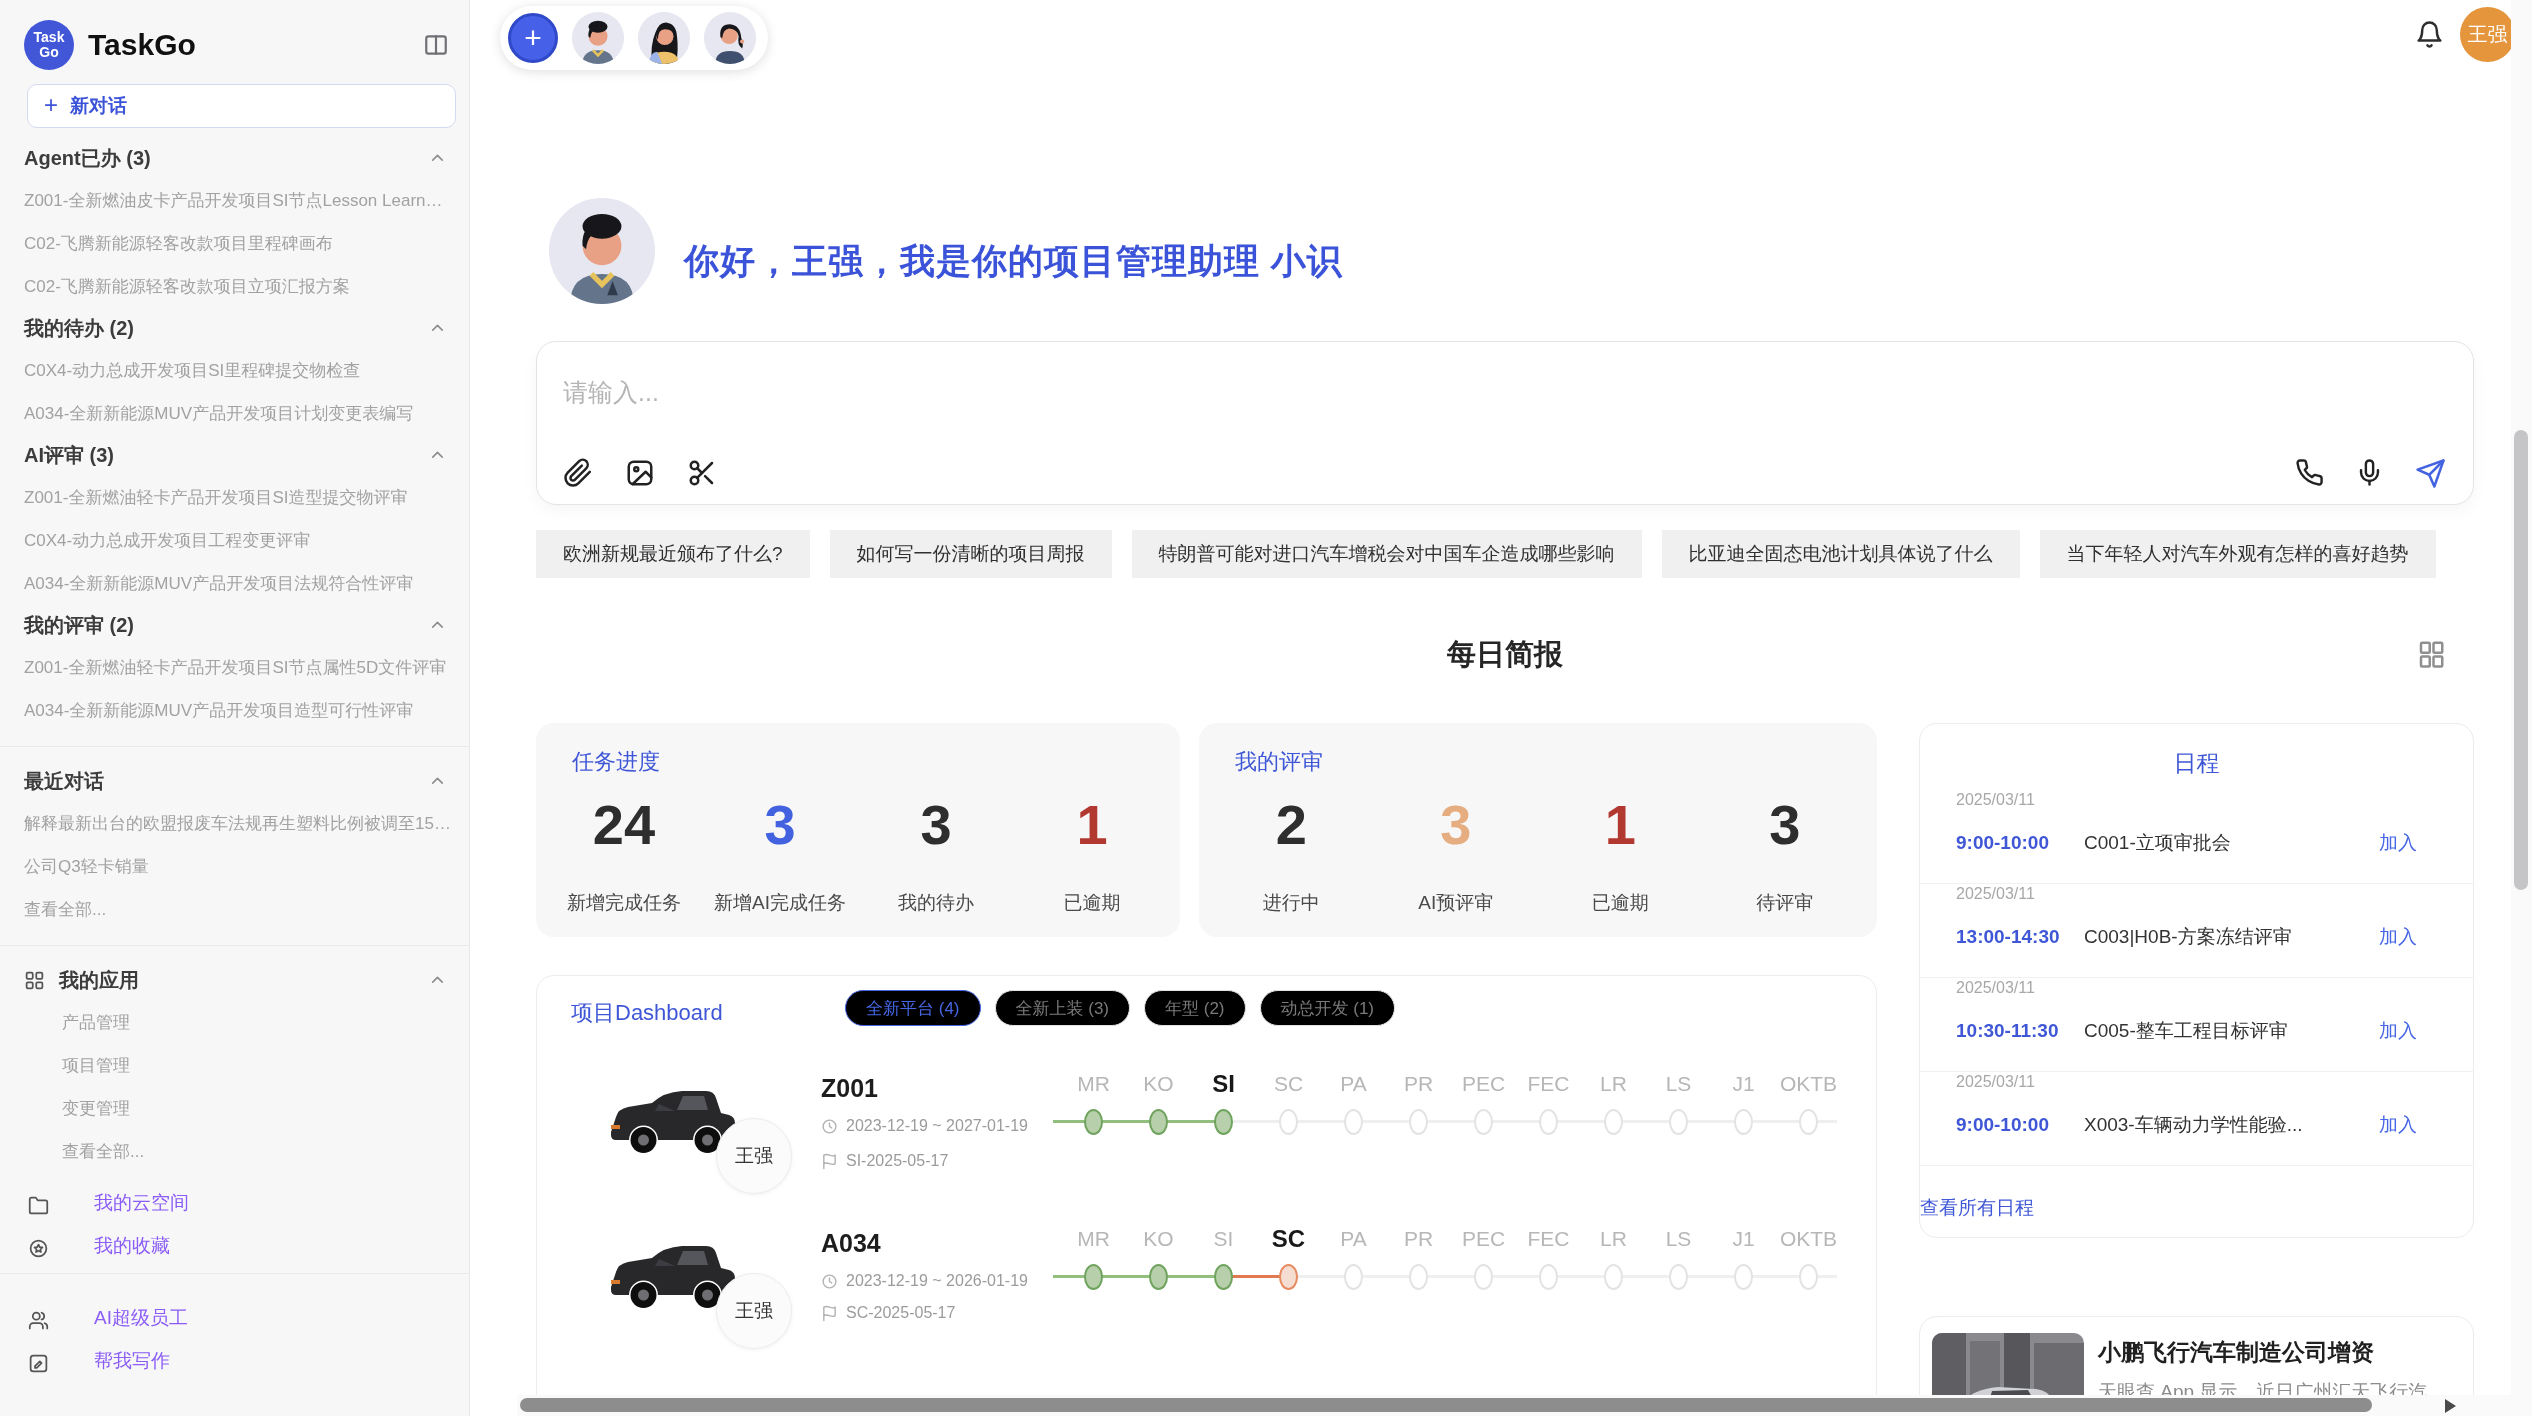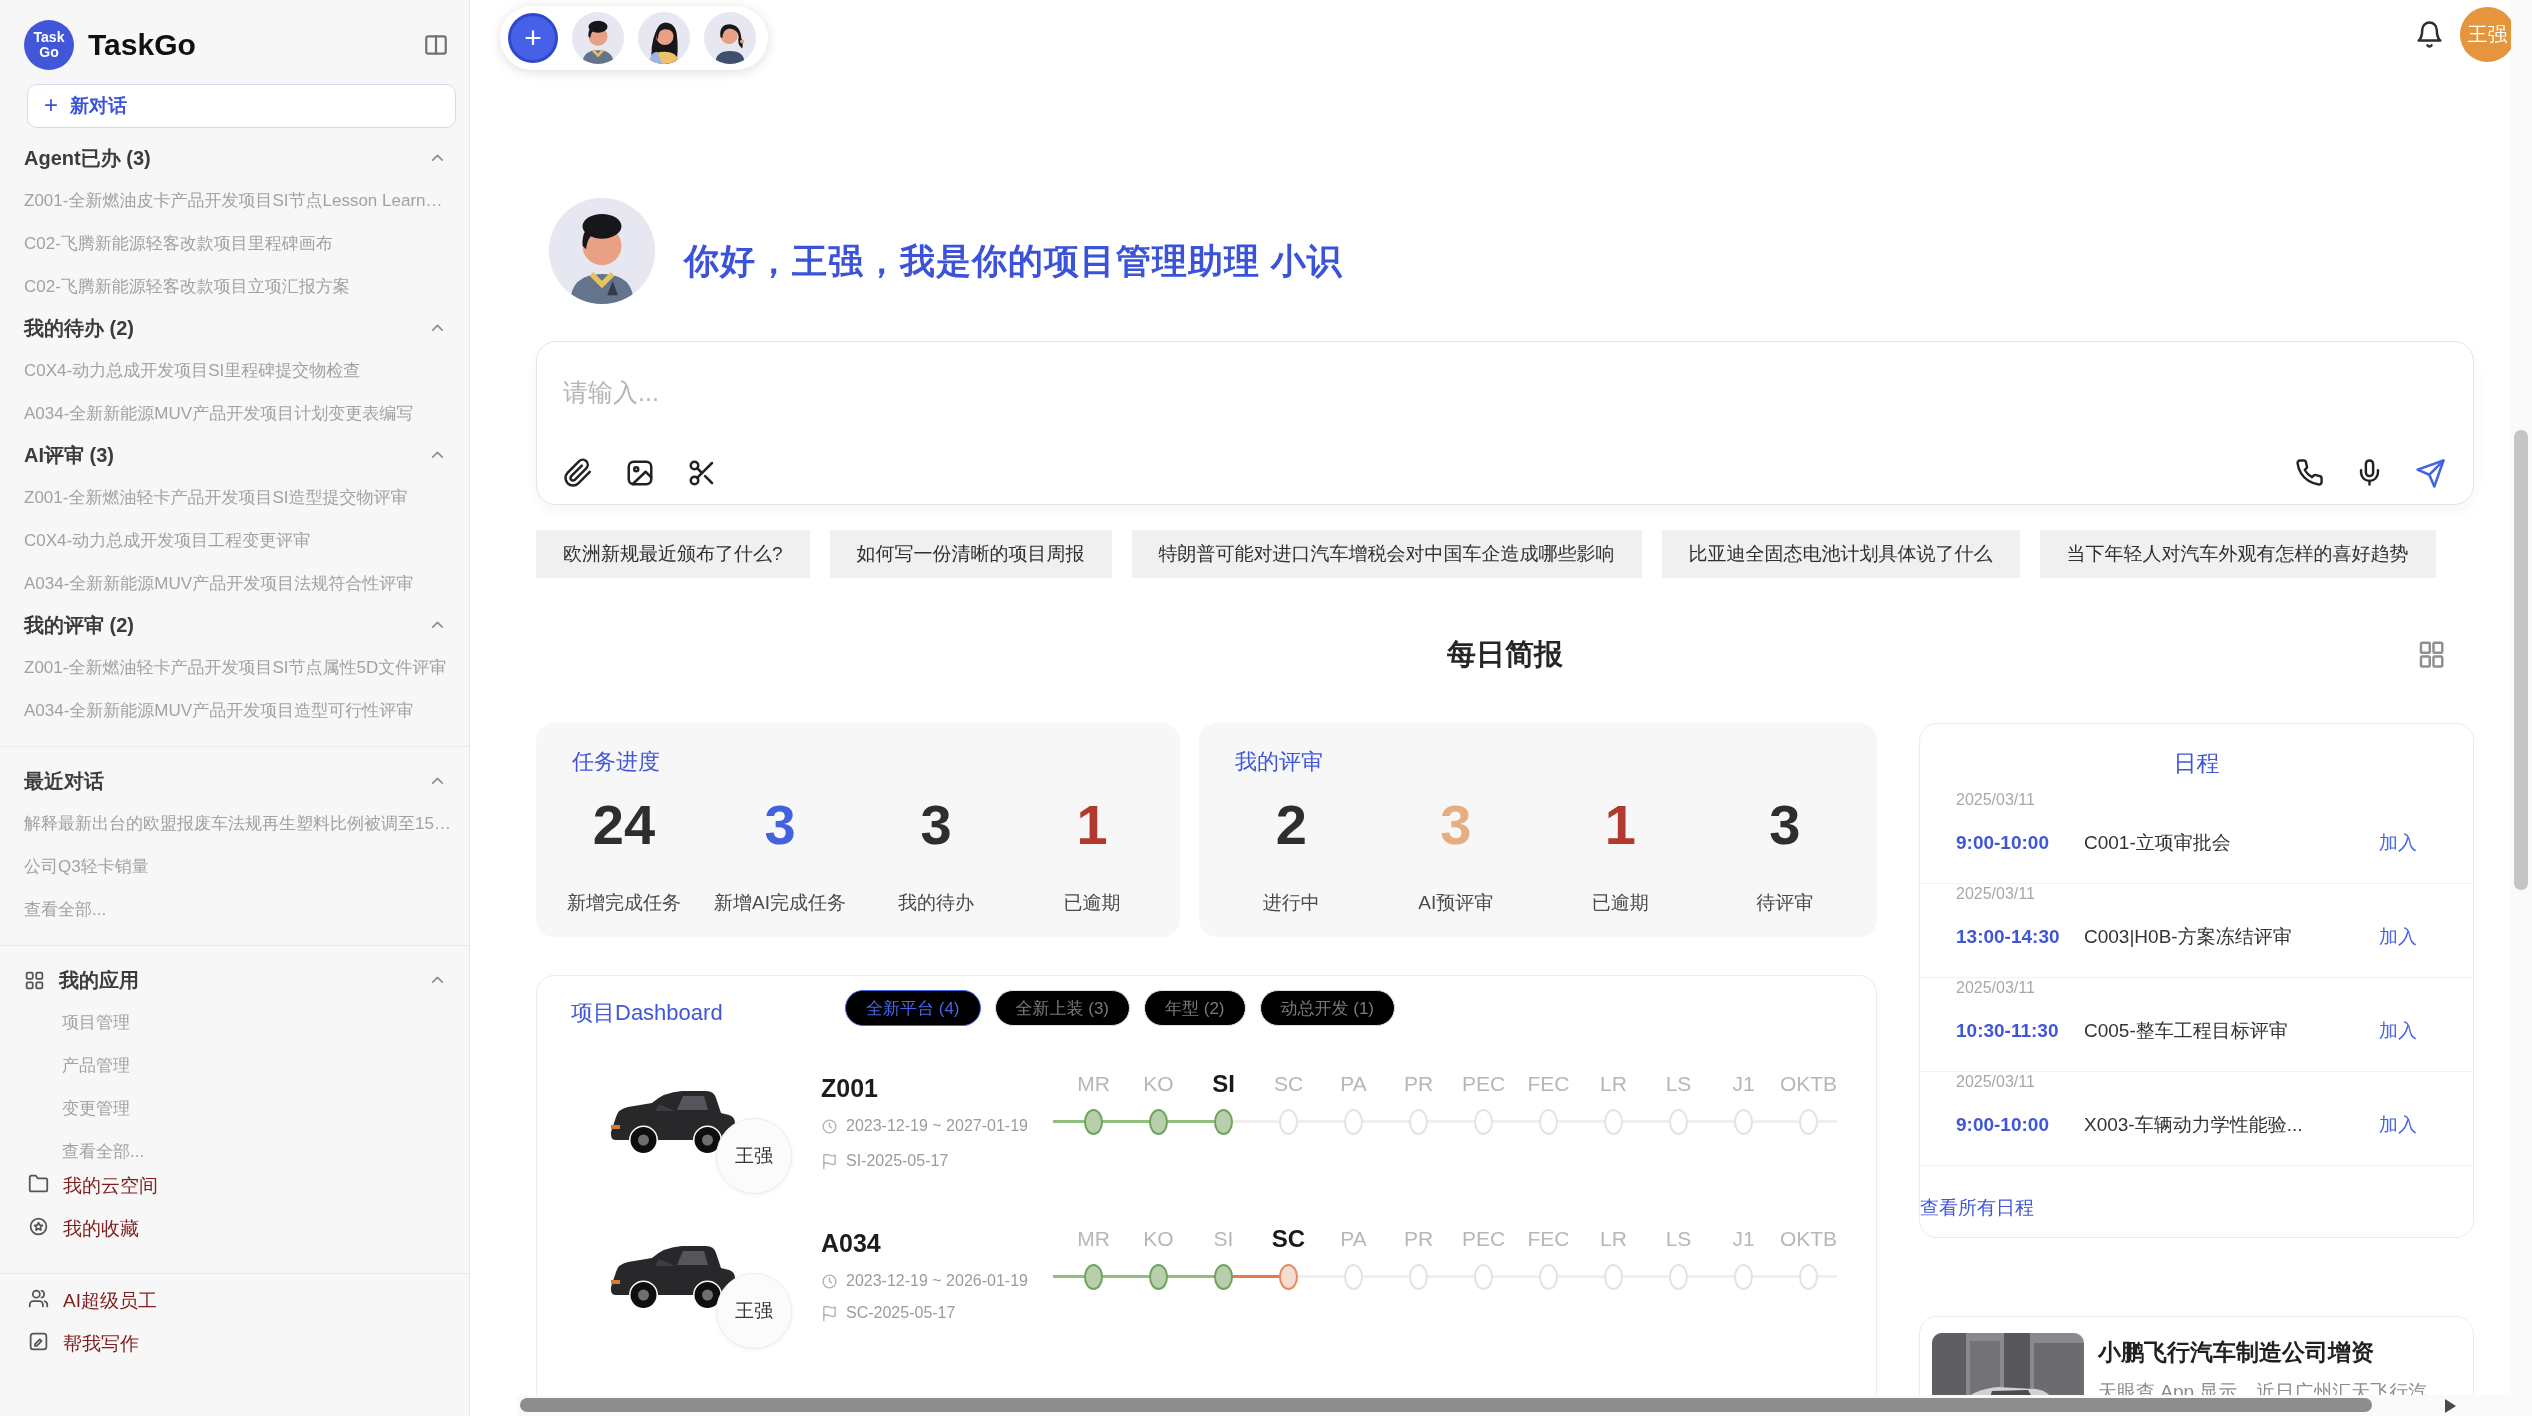--- a/index.html
+++ b/index.html
@@ -14,21 +14,21 @@
   .app-name { font-size:30px; font-weight:700; color:#111; margin-left:14px; flex:1; }
   .collapse-btn { width:26px; height:26px; color:#6f6f74; cursor:pointer; }
   .new-chat { margin:4px 13px 10px 27px; height:44px; border:1px solid #d5daf0; background:#fff; border-radius:10px; display:flex; align-items:center; padding:0 16px; color:#3b53d8; font-size:19px; font-weight:600; cursor:pointer; }
   .new-chat .plus { font-size:24px; font-weight:400; margin-right:12px; margin-top:-2px; }
   .sb-group-header { height:41px; display:flex; align-items:center; padding:0 22px 0 24px; }
   .sb-group-title { font-size:20px; font-weight:600; color:#3c3c3c; flex:1; }
   .chev { width:19px; height:19px; color:#8d8d8d; }
   .sb-item { height:43px; line-height:43px; padding:0 18px 0 24px; font-size:17px; color:#a2a2a2; white-space:nowrap; overflow:hidden; text-overflow:ellipsis; cursor:pointer; }
   .sb-item.indent { padding-left:62px; }
   .sb-divider { height:1px; background:#e9e9e9; margin:14px 0; }
-  .sb-row { height:43px; display:flex; align-items:flex-start; padding:0 22px 0 28px; font-size:19px; color:#7f1d1d; cursor:pointer; }
+  .sb-row { height:43px; display:flex; align-items:flex-end; padding:0 22px 0 28px; font-size:19px; color:#8b5cf6; cursor:pointer;gap:31px; }
   .sb-row .sb-ic { width:21px; height:21px; color:#555; margin-right:14px; flex:0 0 auto; }
   .sb-row .sb-label { flex:1; }
   svg.stroke { fill:none; stroke:currentColor; stroke-width:2; stroke-linecap:round; stroke-linejoin:round; }
 
   
   #main { position:absolute; left:470px; top:0; width:2062px; height:1416px; background:#fff; }
 
   .top-pill { position:absolute; left:30px; top:6px; height:64px; background:#fff; border-radius:32px; box-shadow:0 2px 12px rgba(0,0,0,.13); display:flex; align-items:center; padding:0 12px 0 8px; gap:14px; }
   .pill-add { width:50px; height:50px; border-radius:50%; background:#4660e8; border:3px solid #2f49c9; color:#fff; display:flex; align-items:center; justify-content:center; font-size:30px; font-weight:300; cursor:pointer; }
   .pill-avatar { width:52px; height:52px; border-radius:50%; overflow:hidden; background:#e9e9f3; cursor:pointer; }
@@ -197,22 +197,22 @@
             <rect x="14" y="3" width="7" height="7" rx="1.5"></rect>
             <rect x="3" y="14" width="7" height="7" rx="1.5"></rect>
             <rect x="14" y="14" width="7" height="7" rx="1.5"></rect>
           </svg>
       </span>
       <span class="sb-group-title">我的应用</span>
       <span class="chev"><svg class="stroke" viewBox="0 0 24 24" width="19" height="19">
             <polyline points="6 14 12 8 18 14"></polyline>
           </svg></span>
     </div>
+    <div class="sb-item indent">产品管理</div>
     <div class="sb-item indent">项目管理</div>
-    <div class="sb-item indent">产品管理</div>
     <div class="sb-item indent">变更管理</div>
     <div class="sb-item indent">查看全部...</div>
 
     <div class="sb-row">
       <span class="sb-ic"><svg class="stroke" viewBox="0 0 24 24" width="21" height="21">
             <path d="M22 19a2 2 0 0 1-2 2H4a2 2 0 0 1-2-2V5a2 2 0 0 1 2-2h5l2 3h9a2 2 0 0 1 2 2z"></path>
           </svg></span>
       <span class="sb-label">我的云空间</span>
     </div>
     <div class="sb-row">

